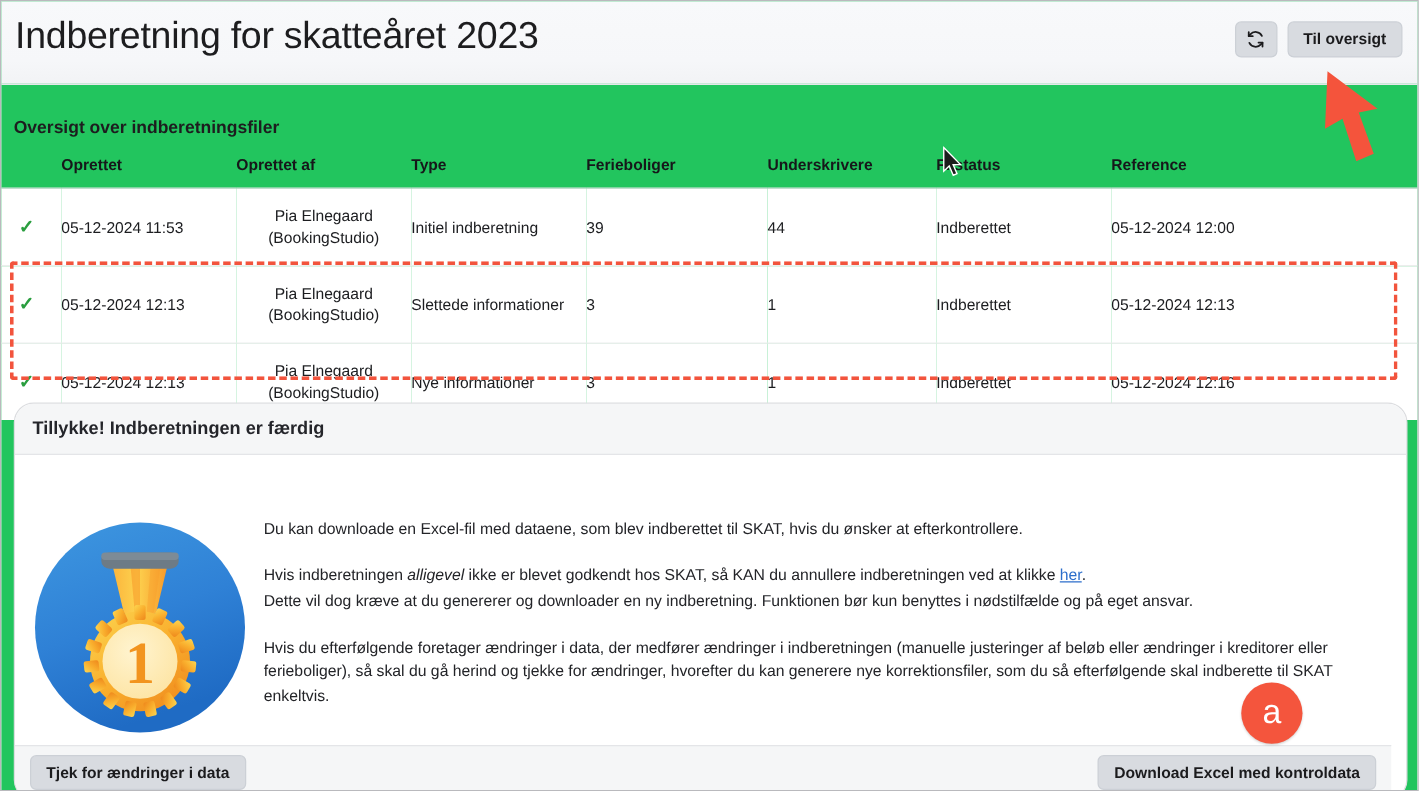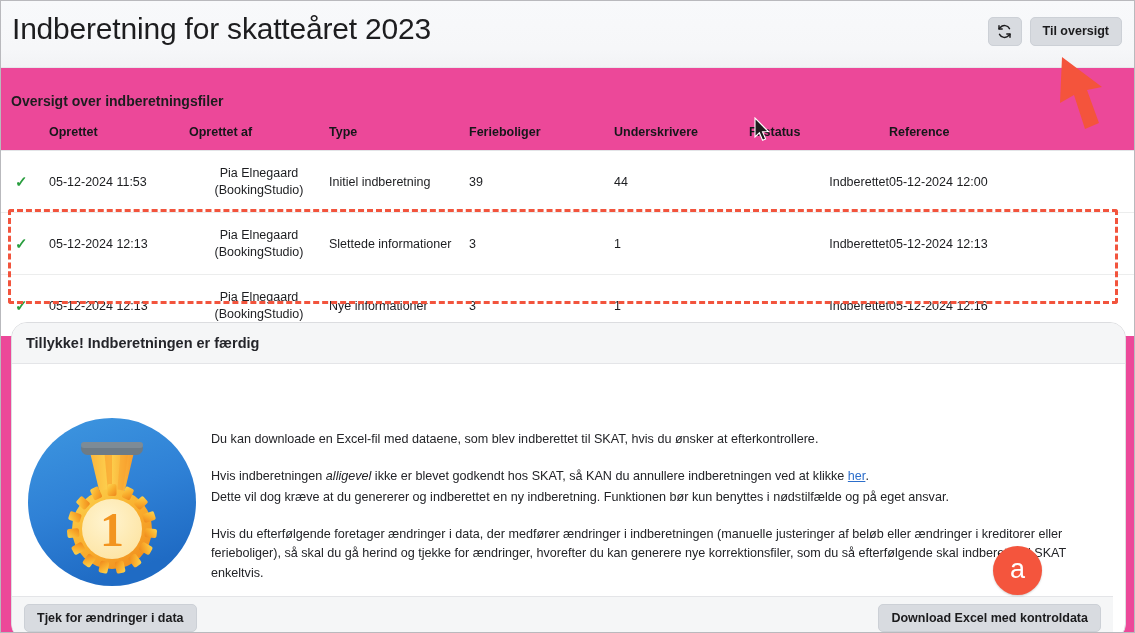--- a/index.html
+++ b/index.html
@@ -12,21 +12,21 @@
     width: 1135px; height: 633px;
     font-family: "Liberation Sans", sans-serif;
     color: #1b1b1d;
     overflow: hidden;
     position: relative;
     border: 1px solid #b9b9bd;
   }
   #app {
     position: absolute;
     inset: 0;
-    background: #ec4899;
+    background: #22c55e;
   }
 
   
   .topbar {
     position: absolute;
     left: 0; top: 0; right: 0;
     height: 67px;
     background: linear-gradient(180deg,#f8f9fb 0%, #f6f7f9 72%, #f2f3f5 100%);
     border-bottom: 1px solid #e6e7ea;
   }
@@ -107,21 +107,21 @@
     border-bottom: 1px solid #eceded;
     background: #fff;
   }
   table.files tr.row-last td { border-bottom: none; }
   .c-check  { width: 48px;  padding-left: 14px !important; }
   .c-opr    { width: 140px; }
   .c-opraf  { width: 140px; text-align: center; }
   .c-type   { width: 140px; }
   .c-ferie  { width: 145px; }
   .c-under  { width: 135px; }
-  .c-status { width: 140px; text-align: right; }
+  .c-status { width: 140px; }
   .c-ref    { width: auto; }
 
   .check-mark {
     color: #2a9e3f;
     font-size: 15px;
     line-height: 1;
     font-weight: 700;
     display: inline-block;
   }
   .two-line { line-height: 1.32; }
@@ -177,21 +177,21 @@
   }
 
   
   .medal {
     position: absolute;
     left: 14px; top: 52px;
     width: 172px; height: 172px;
   }
   .text-col {
     position: absolute;
-    left: 199px; top: 66px;
+    left: 199px; top: 50px;
     right: 42px;
   }
   .text-col p {
     margin: 0 0 0 0;
     font-size: 12.6px;
     line-height: 1.55;
     color: #232428;
   }
   .para-gap { height: 17px; }
   .para-tight { margin-top: 2px !important; }
@@ -393,21 +393,21 @@
             <circle cx="0" cy="0" r="30" fill="url(#innerG)"></circle>
             <text x="0" y="17" text-anchor="middle" font-family="Liberation Serif, serif" font-size="48" font-weight="700" fill="#f2941f">1</text>
           </g>
         </svg>
       </div>
 
       <div class="text-col">
         <p>Du kan downloade en Excel-fil med dataene, som blev indberettet til SKAT, hvis du ønsker at efterkontrollere.</p>
         <div class="para-gap"></div>
         <p><span>Hvis indberetningen </span><em>alligevel</em><span> ikke er blevet godkendt hos SKAT, så KAN du annullere indberetningen ved at klikke </span><a class="link">her</a><span>.</span></p>
-        <p class="para-tight">Dette vil dog kræve at du genererer og indberettet en ny indberetning. Funktionen bør kun benyttes i nødstilfælde og på eget ansvar.</p>
+        <p class="para-tight">Dette vil dog kræve at du genererer og downloader en ny indberetning. Funktionen bør kun benyttes i nødstilfælde og på eget ansvar.</p>
         <div class="para-gap"></div>
         <p>Hvis du efterfølgende foretager ændringer i data, der medfører ændringer i indberetningen (manuelle justeringer af beløb eller ændringer i kreditorer eller ferieboliger), så skal du gå herind og tjekke for ændringer, hvorefter du kan generere nye korrektionsfiler, som du så efterfølgende skal indberette til SKAT enkeltvis.</p>
       </div>
     </div>
 
     <div class="panel-foot">
       <button class="btn">Tjek for ændringer i data</button>
       <button class="btn">Download Excel med kontroldata</button>
     </div>
   </div>

